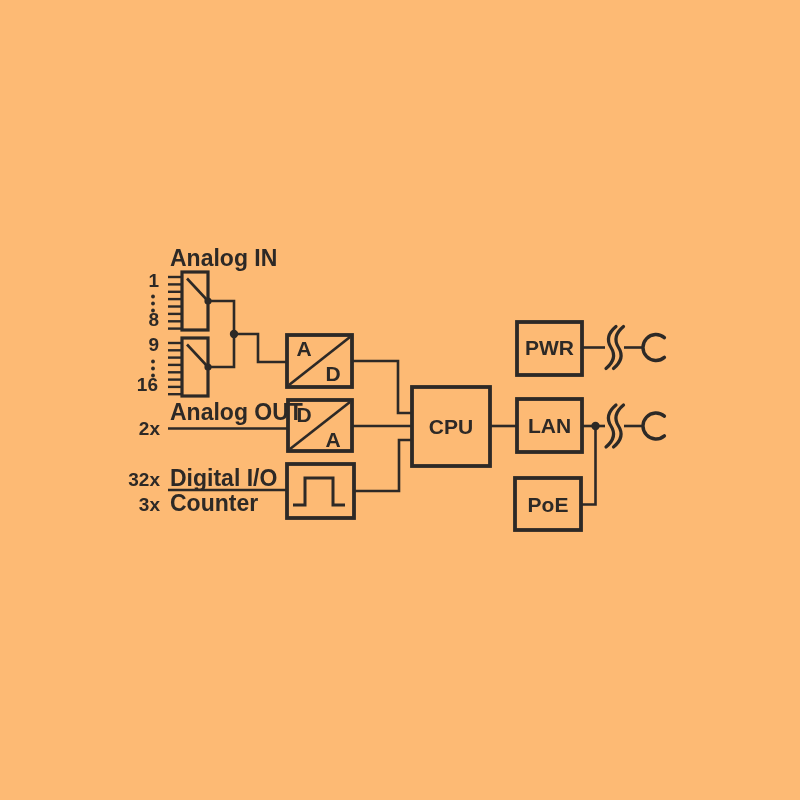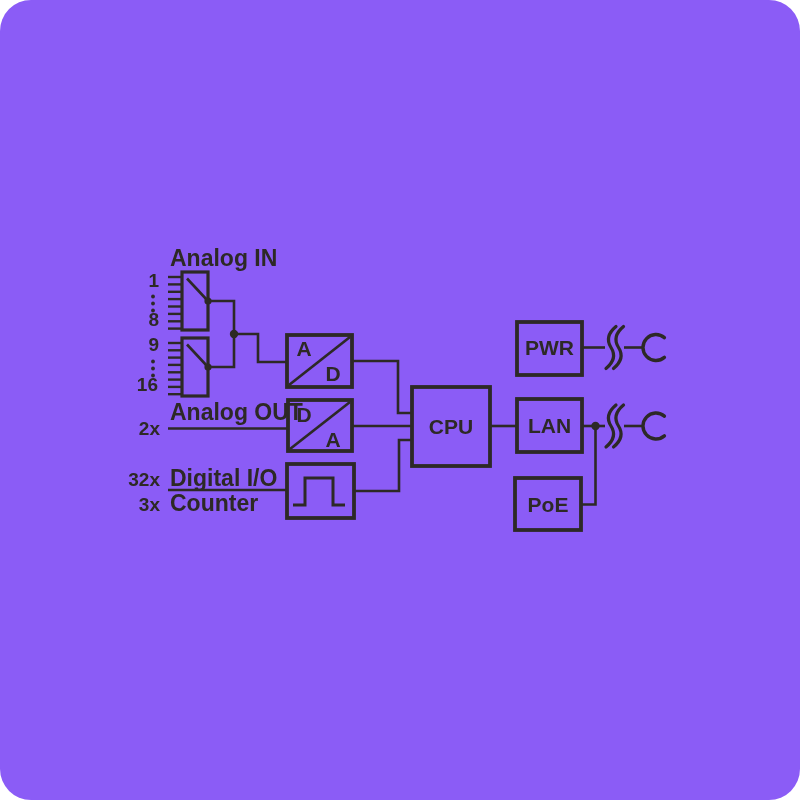--- a/index.html
+++ b/index.html
@@ -1,16 +1,16 @@
 <!DOCTYPE html>
 <html><head>
 <meta charset="utf-8">
 <style>
   html,body{margin:0;padding:0;background:#ffffff;}
-  .canvas{position:relative;width:800px;height:800px;background:#8b5cf6;overflow:hidden;border-radius:31px;}
+  .canvas{position:relative;width:800px;height:800px;background:#fdba74;overflow:hidden;}
   svg{position:absolute;left:0;top:0;}
   svg text{font-family:"Liberation Sans","DejaVu Sans",sans-serif;font-weight:bold;fill:#2d2926;}
   .t23{font-size:23px;}
   .t21{font-size:21px;}
   .t19{font-size:19px;}
   .ln{stroke:#2d2926;fill:none;stroke-width:2.6px;}
   .tick{stroke:#2d2926;fill:none;stroke-width:2.4px;}
   .boxthin{stroke:#2d2926;fill:none;stroke-width:3.2px;}
   .box{stroke:#2d2926;fill:none;stroke-width:3.8px;}
   .diag{stroke:#2d2926;fill:none;stroke-width:2.7px;}

